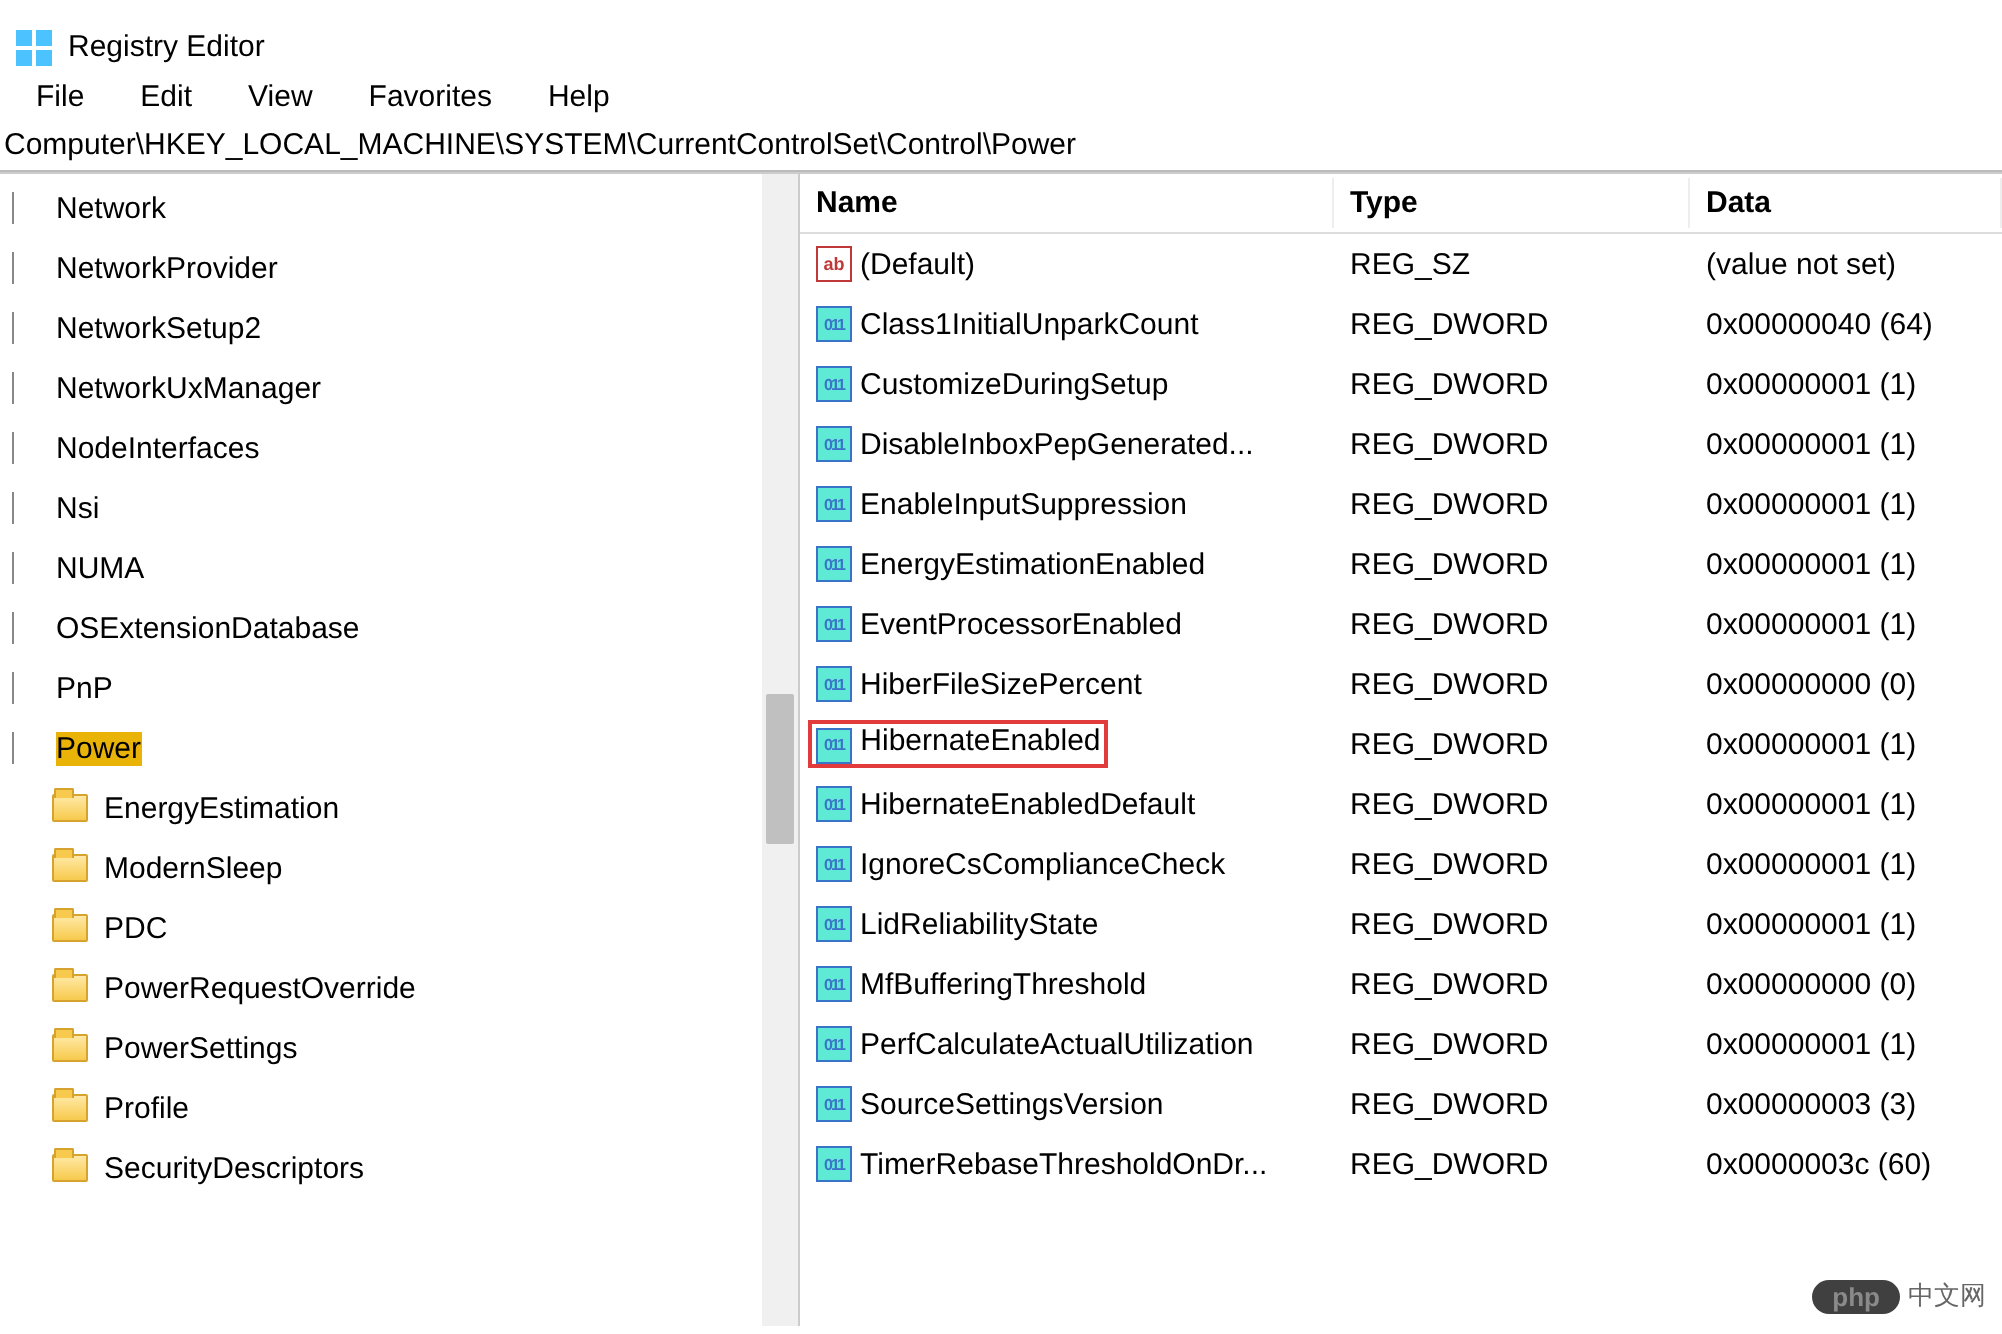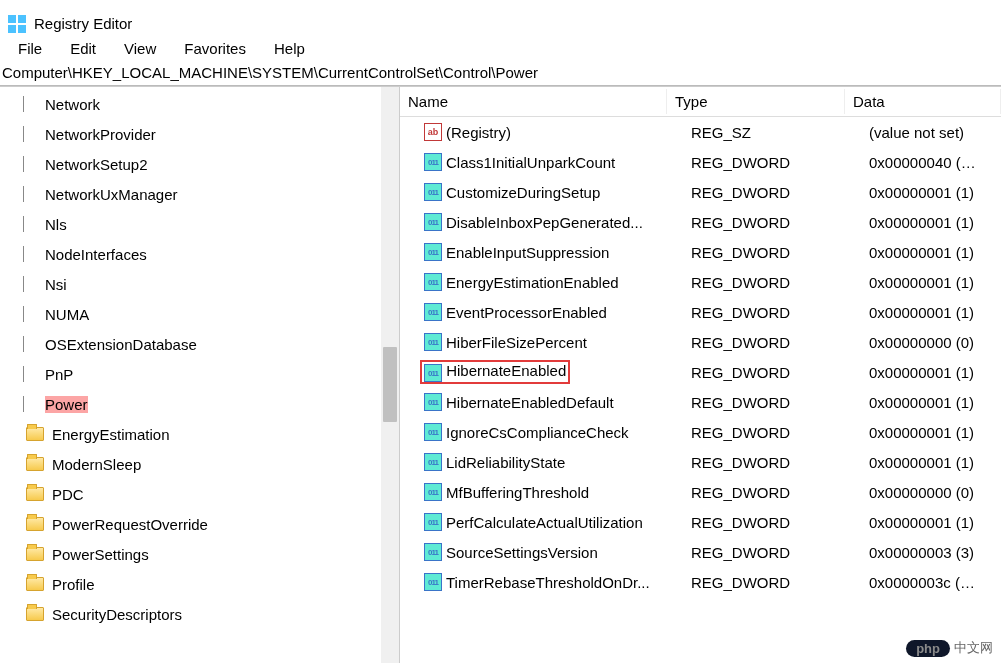--- a/index.html
+++ b/index.html
@@ -6,44 +6,44 @@
 body{font-family:"Segoe UI",Arial,sans-serif;font-size:15px;color:#000;background:#fff;width:1001px;height:667px;overflow:hidden;position:relative}
 .title-bar{display:flex;height:32px;padding:15px 8px;gap:8px}
 .menu-bar{display:flex;height:28px;align-items:flex-end;padding:0 4px;gap:0}
 .menu-item{padding:3px 14px;cursor:default}
 .address-bar{padding:4px 2px;border-bottom:1px solid #bbb;font-size:15px}
 .content{display:flex;height:calc(100% - 90px);border-top:1px solid #ccc}
 .tree-panel{width:400px;overflow:hidden;border-right:1px solid #ccc;position:relative}
 .tree-scroll{position:absolute;right:0;top:0;bottom:0;width:18px;background:#f0f0f0}
 .tree-thumb{position:absolute;left:2px;right:2px;top:260px;height:75px;background:#c0c0c0;border-radius:1px}
 .tree-list{padding:2px 0}
-.tree-item{display:flex;align-items:center;height:30px;padding-left:23px;gap:2px}
+.tree-item{display:flex;align-items:center;height:30px;padding-left:6px;gap:2px}
 .tree-item.indent1{padding-left:26px}
-.tree-item.selected .lbl{background:#fca5a5}
+.tree-item.selected .lbl{background:#eab308}
 .key-icon{width:16px;height:16px;display:inline-block;border-left:1px solid #888;margin-right:4px;flex-shrink:0}
 .folder-icon{width:18px;height:14px;background:linear-gradient(#ffe9a6,#f7ca4d);border:1px solid #d6a32e;border-radius:1px;margin-right:6px;flex-shrink:0;position:relative}
 .folder-icon::before{content:"";position:absolute;top:-4px;left:0;width:8px;height:4px;background:#f7ca4d;border:1px solid #d6a32e;border-bottom:none;border-radius:1px 1px 0 0}
 .list-panel{flex:1;overflow:hidden}
 .list-header{display:flex;height:30px;align-items:center;border-bottom:1px solid #ddd}
-.col{padding:4px 8px;border-right:1px solid #eee;font-weight:400}
+.col{padding:4px 8px;border-right:1px solid #eee;font-weight:700}
 .col-name{width:267px}
 .col-type{width:178px}
 .col-data{flex:1}
 .list-body{}
 .row{display:flex;align-items:center;height:30px;position:relative}
-.row .cell{padding:2px 24px;white-space:nowrap;overflow:hidden;text-overflow:ellipsis}
+.row .cell{padding:2px 8px;white-space:nowrap;overflow:hidden;text-overflow:ellipsis}
 .row .cell-name{width:267px;display:flex;align-items:center;gap:4px}
 .row .cell-type{width:178px}
 .row .cell-data{flex:1}
 .sz-icon{width:18px;height:18px;background:#fff;border:1px solid #c13838;display:inline-flex;align-items:center;justify-content:center;font-size:9px;font-weight:bold;color:#c13838;flex-shrink:0}
 .dw-icon{width:18px;height:18px;background:#5eead4;border:1px solid #3a74c8;display:inline-flex;align-items:center;justify-content:center;font-size:8px;font-weight:bold;color:#3a74c8;flex-shrink:0;letter-spacing:-1px}
 .hl{border:2px solid #e23b3b;padding:0 2px;margin-left:-4px}
 .app-icon{width:18px;height:18px;flex-shrink:0}
 .watermark{position:absolute;right:0;bottom:8px;display:flex;align-items:center;gap:4px;font-size:13px;color:#666;padding:2px 8px}
-.php-badge{background:#0f172a;border-radius:10px;padding:1px 10px;font-weight:bold;color:#8a8a8a;font-size:13px}
+.php-badge{background:#404040;border-radius:10px;padding:1px 10px;font-weight:bold;color:#8a8a8a;font-size:13px}
 </style>
 </head>
 <body>
 
 <div class="title-bar">
   <svg class="app-icon" viewBox="0 0 18 18">
       <rect x="0" y="0" width="8" height="8" fill="#4cc2ff"></rect>
       <rect x="10" y="0" width="8" height="8" fill="#4cc2ff"></rect>
       <rect x="0" y="10" width="8" height="8" fill="#4cc2ff"></rect>
       <rect x="10" y="10" width="8" height="8" fill="#4cc2ff"></rect>
@@ -72,24 +72,20 @@
           <span class="key-icon"></span>
           <span class="lbl">NetworkProvider</span>
         </div>
         <div class="tree-item">
           <span class="key-icon"></span>
           <span class="lbl">NetworkSetup2</span>
         </div>
         <div class="tree-item">
           <span class="key-icon"></span>
           <span class="lbl">NetworkUxManager</span>
-        </div>
-        <div class="tree-item">
-          <span class="key-icon"></span>
-          <span class="lbl">Nls</span>
         </div>
         <div class="tree-item">
           <span class="key-icon"></span>
           <span class="lbl">NodeInterfaces</span>
         </div>
         <div class="tree-item">
           <span class="key-icon"></span>
           <span class="lbl">Nsi</span>
         </div>
         <div class="tree-item">
@@ -145,21 +141,21 @@
   <div class="list-panel">
     <div class="list-header">
       <div class="col col-name">Name</div>
       <div class="col col-type">Type</div>
       <div class="col col-data">Data</div>
     </div>
     <div class="list-body" id="list-body">
         <div class="row">
           <div class="cell cell-name">
             <span class="sz-icon">ab</span>
-            <span>(Registry)</span>
+            <span>(Default)</span>
           </div>
           <div class="cell cell-type">REG_SZ</div>
           <div class="cell cell-data">(value not set)</div>
         </div>
         <div class="row">
           <div class="cell cell-name">
             <span class="dw-icon">011</span>
             <span>Class1InitialUnparkCount</span>
           </div>
           <div class="cell cell-type">REG_DWORD</div>

